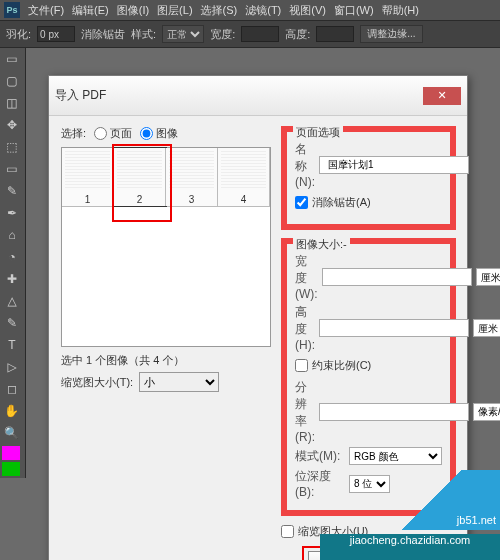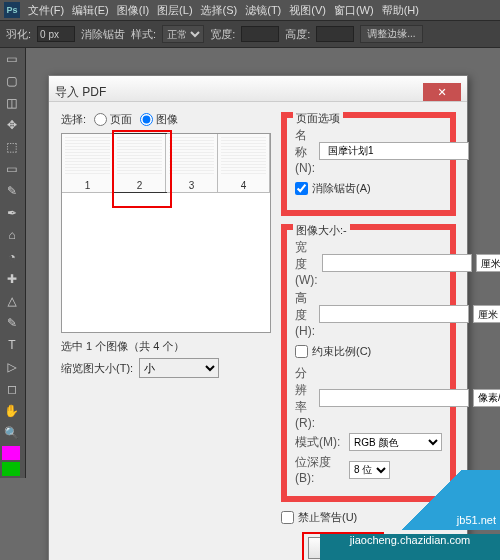--- a/index.html
+++ b/index.html
@@ -10,21 +10,21 @@
 .optbar{background:#424242;height:28px;display:flex;align-items:center;padding:0 6px;color:#ccc;gap:6px;border-top:1px solid #2a2a2a;border-bottom:1px solid #2a2a2a}
 .optbar input{width:38px;height:16px;background:#333;border:1px solid #222;color:#ccc;font-size:10px;padding:0 2px}
 .optbar select{height:18px;background:#4a4a4a;border:1px solid #333;color:#ccc;font-size:10px}
 .optbar .btn{background:#4a4a4a;border:1px solid #333;color:#ccc;padding:1px 6px;font-size:10px}
 .toolbox{position:absolute;left:0;top:48px;width:26px;background:#535353;display:flex;flex-direction:column;border-right:1px solid #2a2a2a}
 .tool{width:24px;height:22px;display:flex;align-items:center;justify-content:center;color:#ccc;font-size:12px;cursor:pointer}
 .swatches{display:flex;flex-direction:column;padding:2px;gap:2px}
 .sw{width:18px;height:14px}
 .canvas{position:absolute;left:26px;top:48px;right:0;bottom:0;background:#6b6b6b}
 .dialog{position:absolute;left:48px;top:75px;width:420px;background:#f0f0f0;border:1px solid #7a7a7a;box-shadow:2px 2px 8px rgba(0,0,0,.4)}
-.titlebar{background:linear-gradient(#fdfdfd,#e8e8e8);height:26px;display:flex;align-items:flex-end;padding:0 6px;border-bottom:1px solid #ccc}
+.titlebar{background:linear-gradient(#fdfdfd,#e8e8e8);height:40px;display:flex;align-items:center;padding:0 6px;border-bottom:1px solid #ccc}
 .titlebar .ttl{flex:1;color:#333;font-size:12px}
 .closebtn{width:38px;height:18px;background:#c75050;color:#fff;display:flex;align-items:center;justify-content:center;font-size:11px;cursor:pointer}
 .dlgbody{padding:10px 12px 12px;display:flex;gap:10px}
 .leftcol{flex:1}
 .rightcol{width:175px}
 .sel-row{display:flex;align-items:center;gap:8px;margin-bottom:6px;color:#333}
 .radio{display:flex;align-items:center;gap:3px}
 .thumbs{border:1px solid #999;background:#fff;height:200px;position:relative}
 .trow{display:flex;border-bottom:1px solid #bbb}
 .th{width:52px;height:58px;border-right:1px solid #bbb;position:relative;background:#fafafa;display:flex;flex-direction:column}
@@ -185,21 +185,21 @@
             <label>模式(M):</label>
             <select style="flex:1"><option>RGB 颜色</option></select>
           </div>
         <div class="frow">
             <label>位深度(B):</label>
             <select><option>8 位</option></select>
           </div>
       </div>
       <div class="ck">
           <input type="checkbox" style="">
-          <span>禁止警告(U)</span>
+          <span>缩览图大小(U)</span>
         </div>
       <div class="btns">
         <div style="position:relative">
           <button class="dlgbtn">确定</button>
           <div class="redbox" style="left:-6px;top:-5px;width:82px;height:32px"></div>
         </div>
         <button class="dlgbtn">取消</button>
       </div>
     </div>
   </div>

